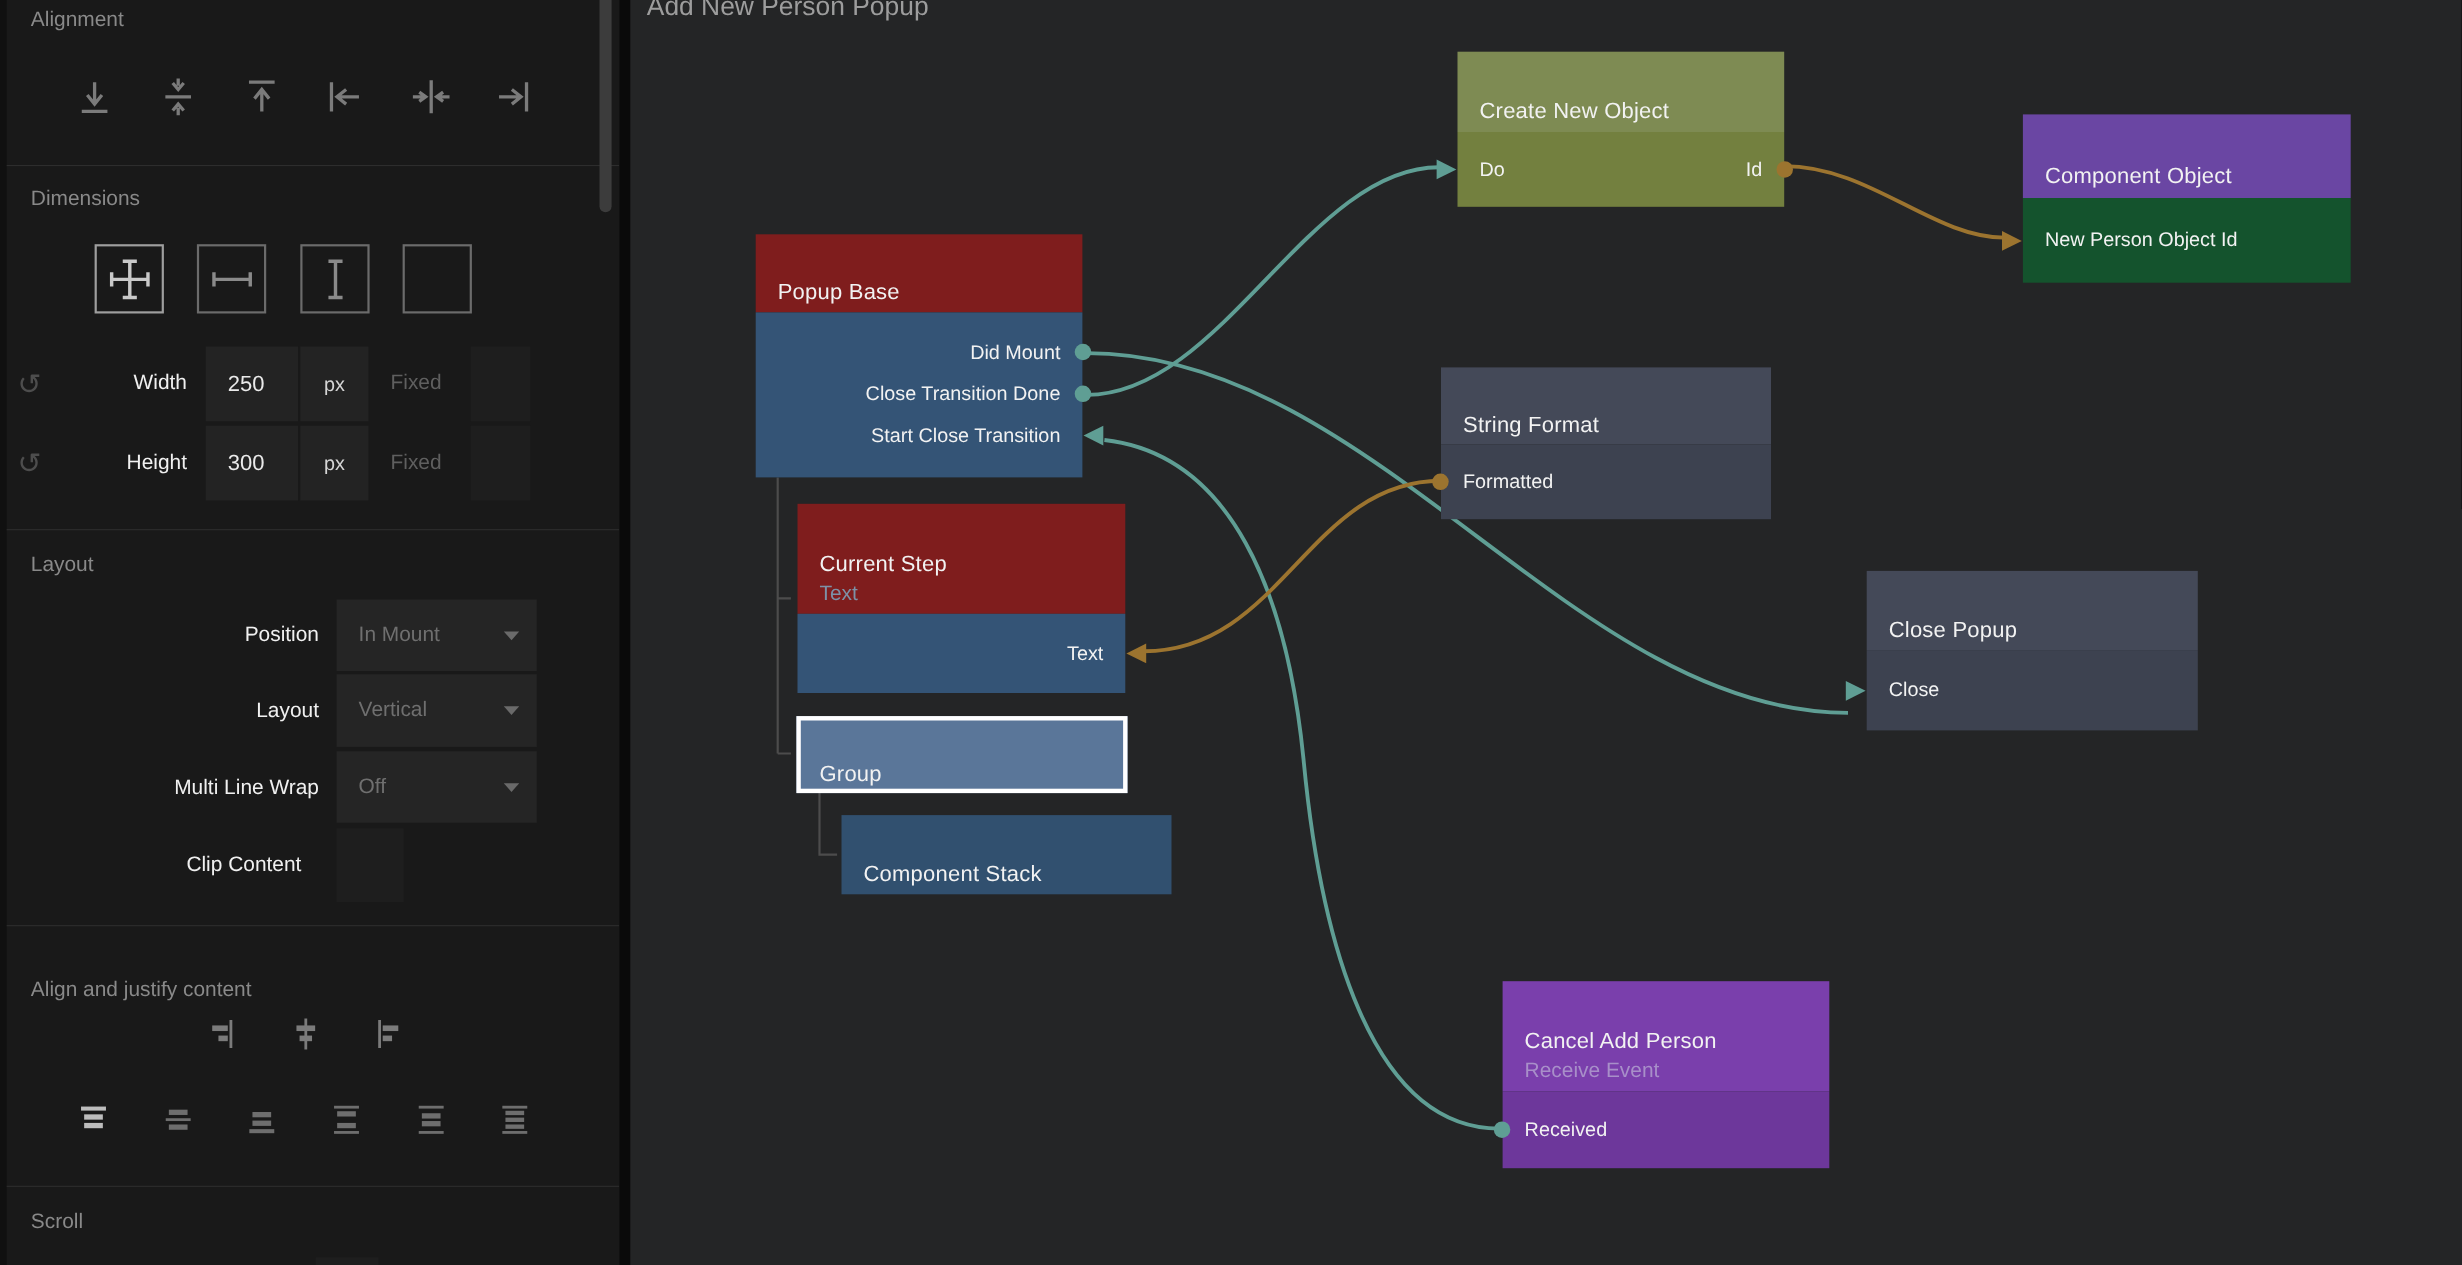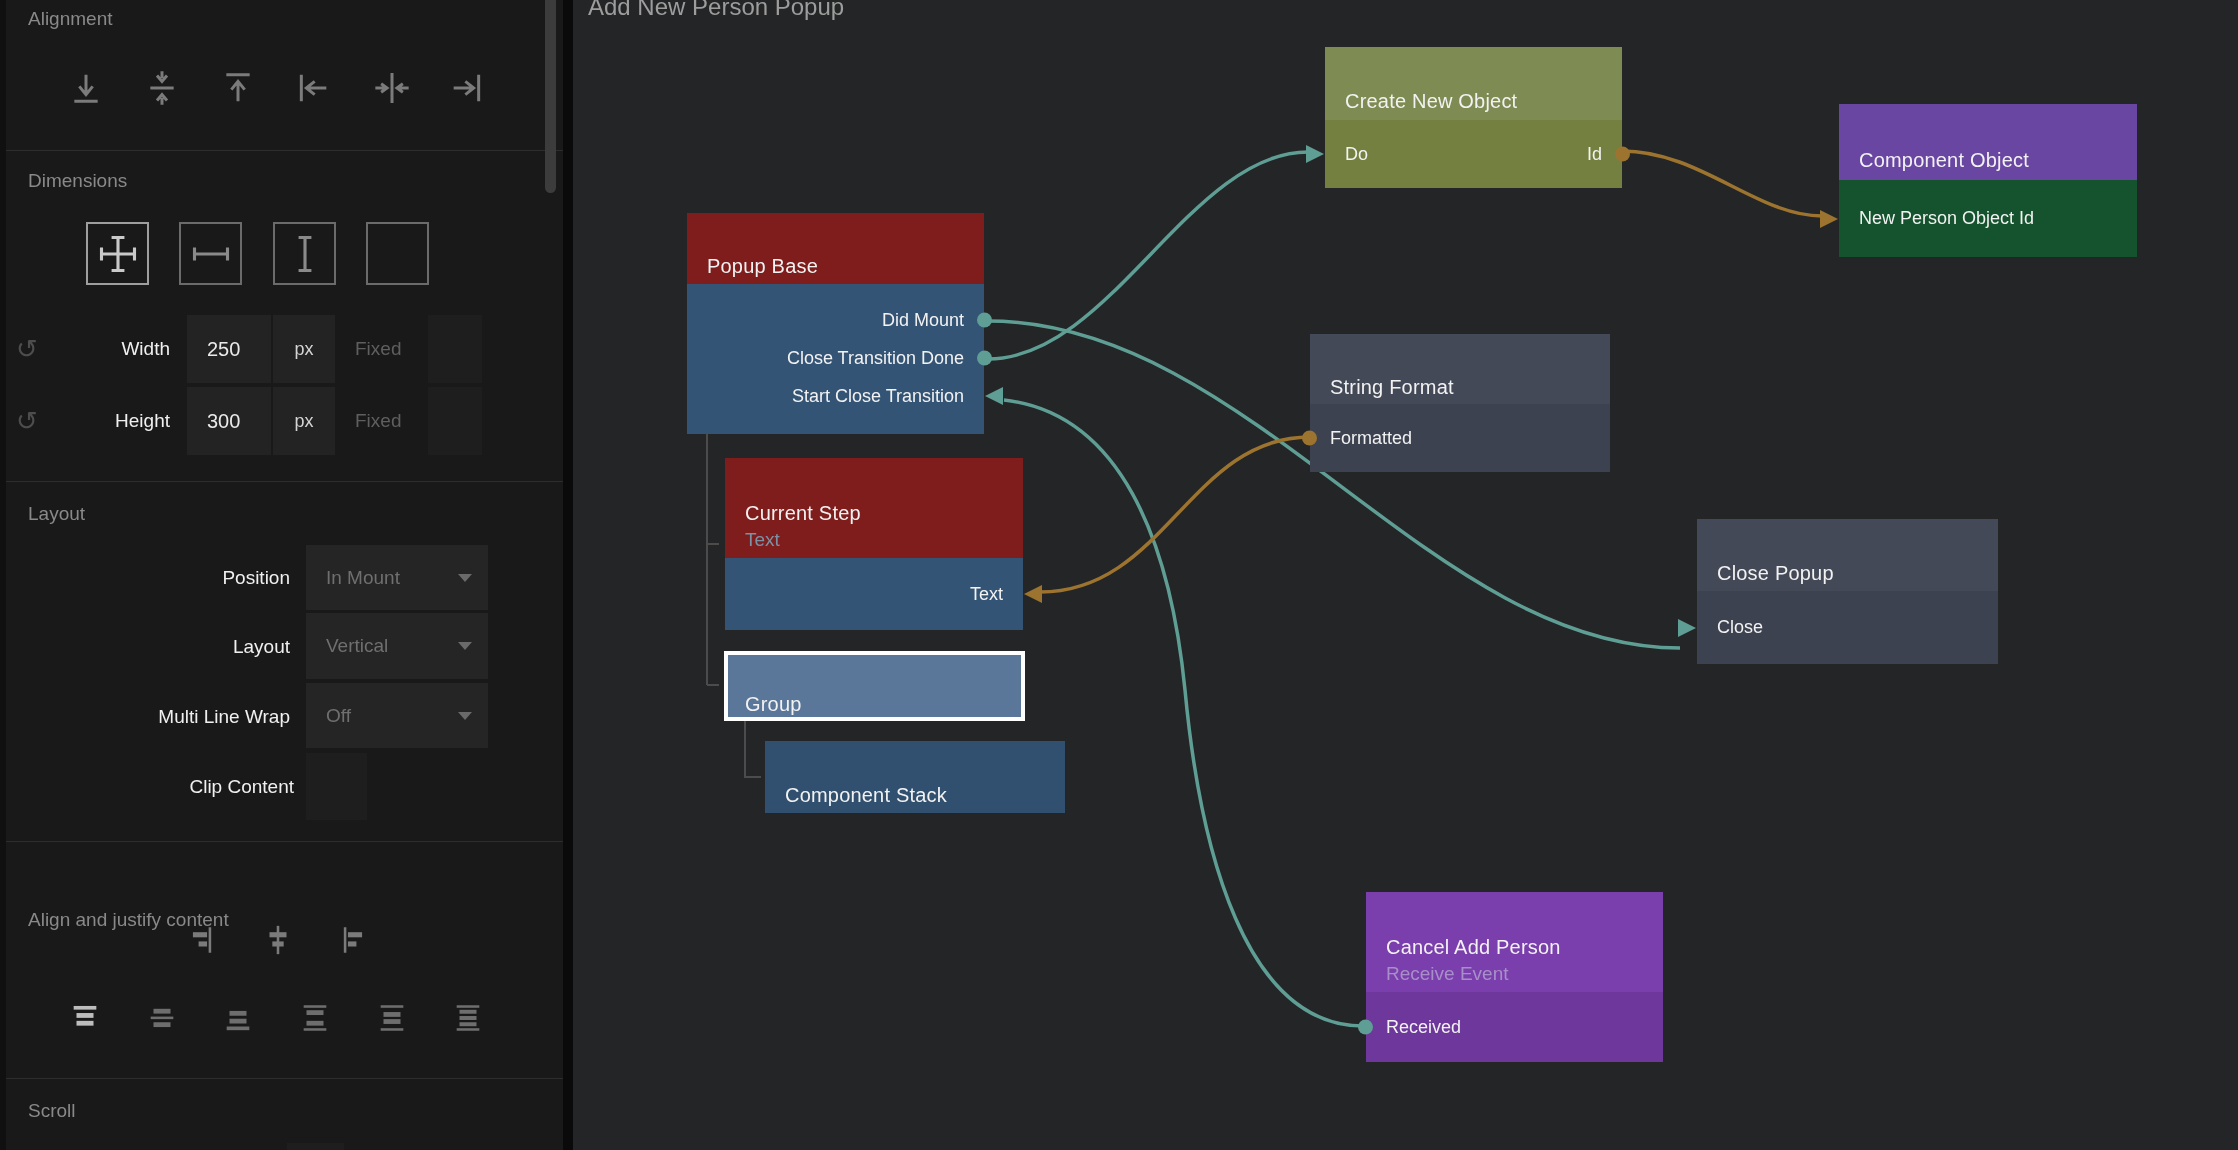--- a/index.html
+++ b/index.html
@@ -277,25 +277,25 @@
       <span>Vertical</span>
       <span class="caret"></span>
       </div>
 
     <div class="rowlab" style="left:40px;top:706px;width:250px">Multi Line Wrap</div>
     <div class="dd" style="left:306px;top:683px;width:182px;height:65px">
       <span>Off</span>
       <span class="caret"></span>
       </div>
 
-    <div class="rowlab" style="left:44px;top:776px;width:250px">Clip Content</div>
+    <div class="rowlab" style="left:24px;top:776px;width:250px">Clip Content</div>
     <div class="well dark" style="left:306px;top:753px;width:61px;height:67px"></div>
 
     <div class="hr" style="top:841px"></div>
-    <div class="sec-title" style="top:909px">Align and justify content</div>
+    <div class="sec-title" style="top:889px">Align and justify content</div>
 
     <div class="icon-btn" style="left:182px;top:922px;width:36px;height:36px">
       <svg class="glyph" width="34" height="34" viewBox="0 0 24 24">
         <path d="M19 3 V21" stroke="#7b7b7b" stroke-width="1.8"></path>
         <rect x="7" y="6.5" width="10" height="3.6" fill="#7b7b7b"></rect>
           <rect x="11" y="13" width="6" height="3.6" fill="#7b7b7b"></rect>
         </svg>
     </div>
     <div class="icon-btn" style="left:260px;top:922px;width:36px;height:36px">
       <svg class="glyph" width="34" height="34" viewBox="0 0 24 24">

